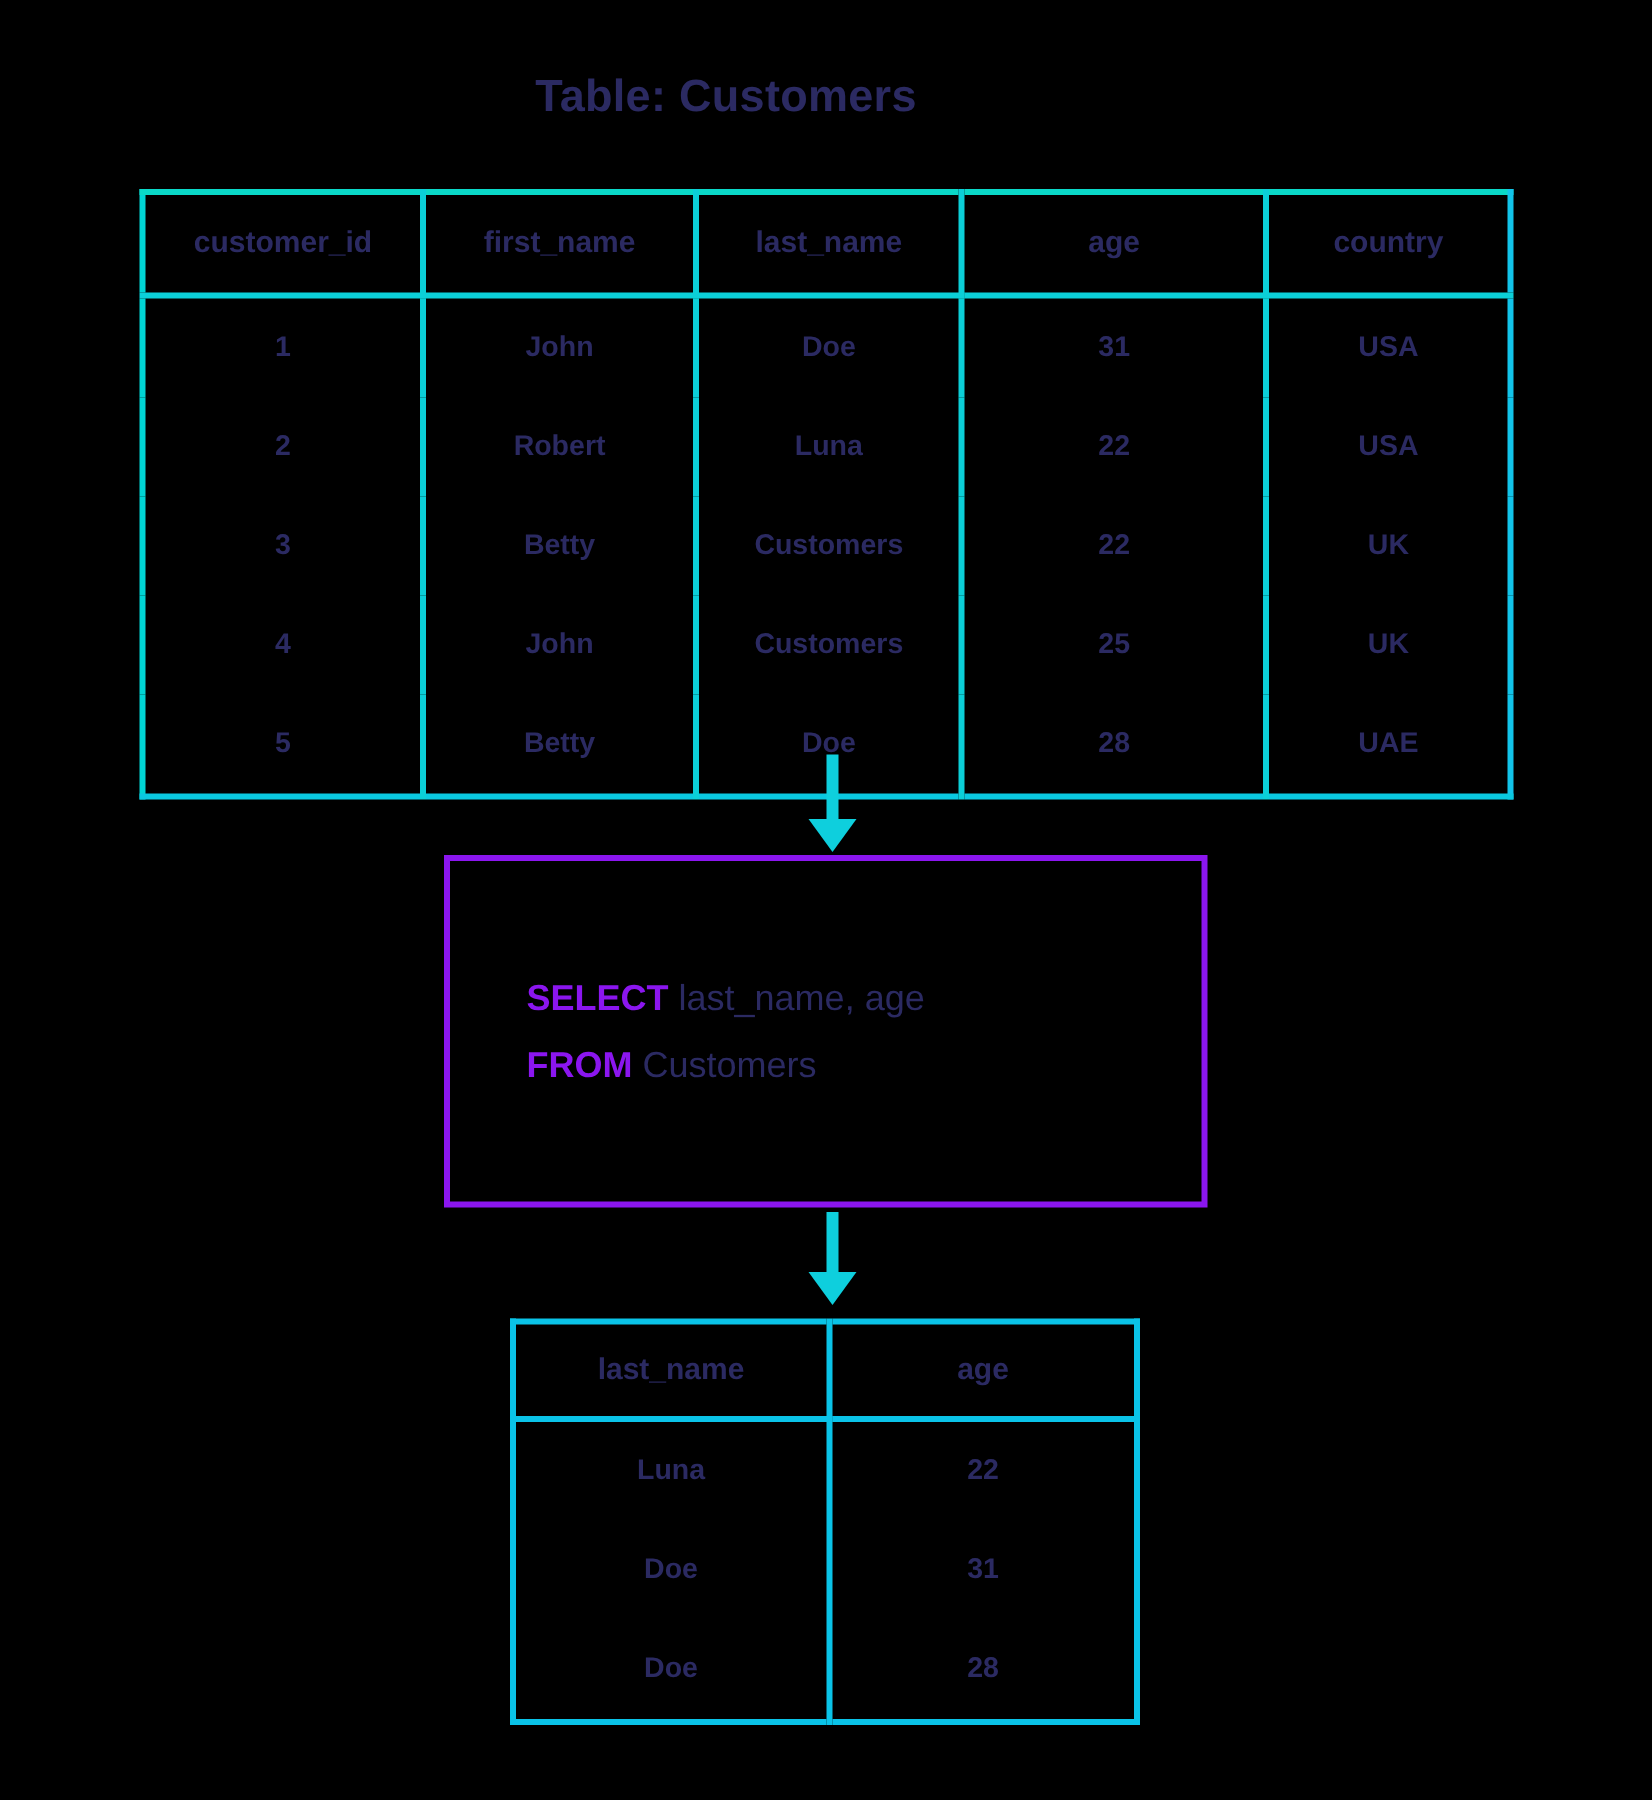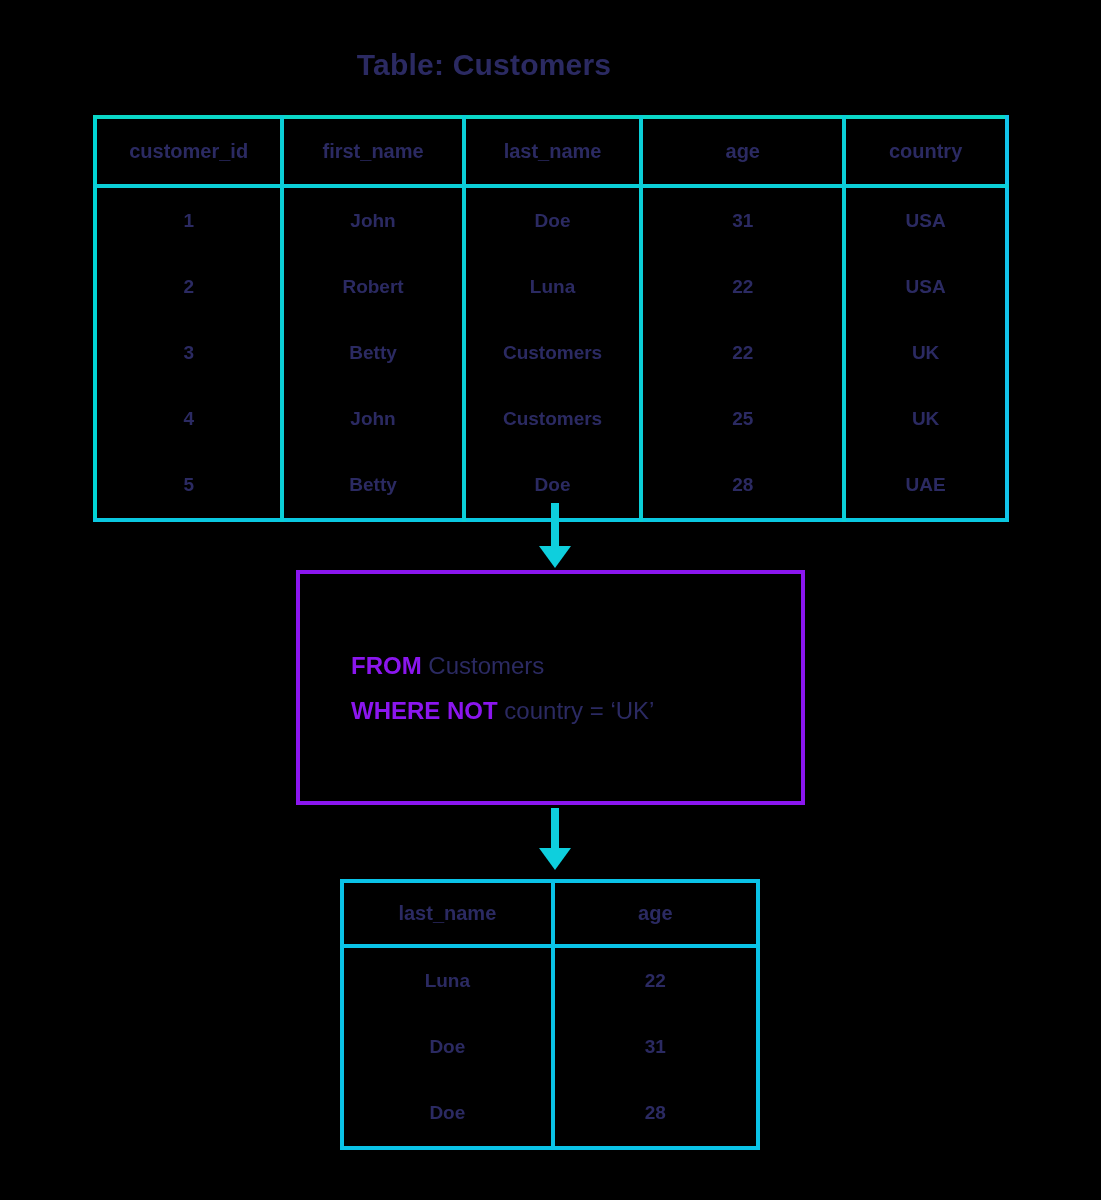--- a/index.html
+++ b/index.html
@@ -26,21 +26,21 @@
     font-size: 30px;
     font-weight: bold;
     color: #2b2a62;
     letter-spacing: 0.2px;
   }
 
   
   #source-table {
     position: absolute;
     left: 93px;
-    top: 115px;
+    top: 126px;
     width: 916px;
     border-collapse: collapse;
     border-left: 4px solid #00d5d5;
     border-right: 4px solid #12c4ea;
     border-top: 4px solid #0ad8c8;
     border-bottom: 4px solid #0ac8e0;
   }
   #source-table th,
   #source-table td {
     text-align: center;
@@ -190,22 +190,22 @@
         <td class="col-country">UAE</td>
       </tr>
     </tbody>
 </table>
 
 <div class="arrow" id="arrow-top">
   <div class="head"></div>
 </div>
 
 <div id="query-box">
+  <div class="query-line"><span class="kw">SELECT</span><span> last_name, age</span></div>
   <div class="query-line"><span class="kw">FROM</span><span> Customers</span></div>
-  <div class="query-line"><span class="kw">WHERE NOT</span><span> country = ‘UK’</span></div>
 </div>
 
 <div class="arrow" id="arrow-bottom">
   <div class="head"></div>
 </div>
 
 <table id="result-table">
   <thead>
     <tr>
       <th class="rcol-last">last_name</th>

